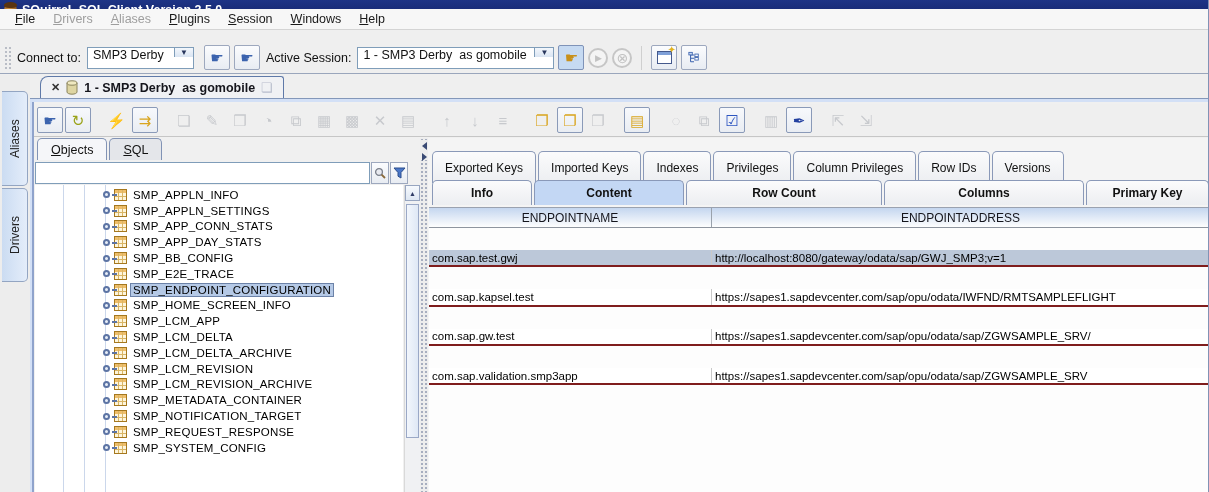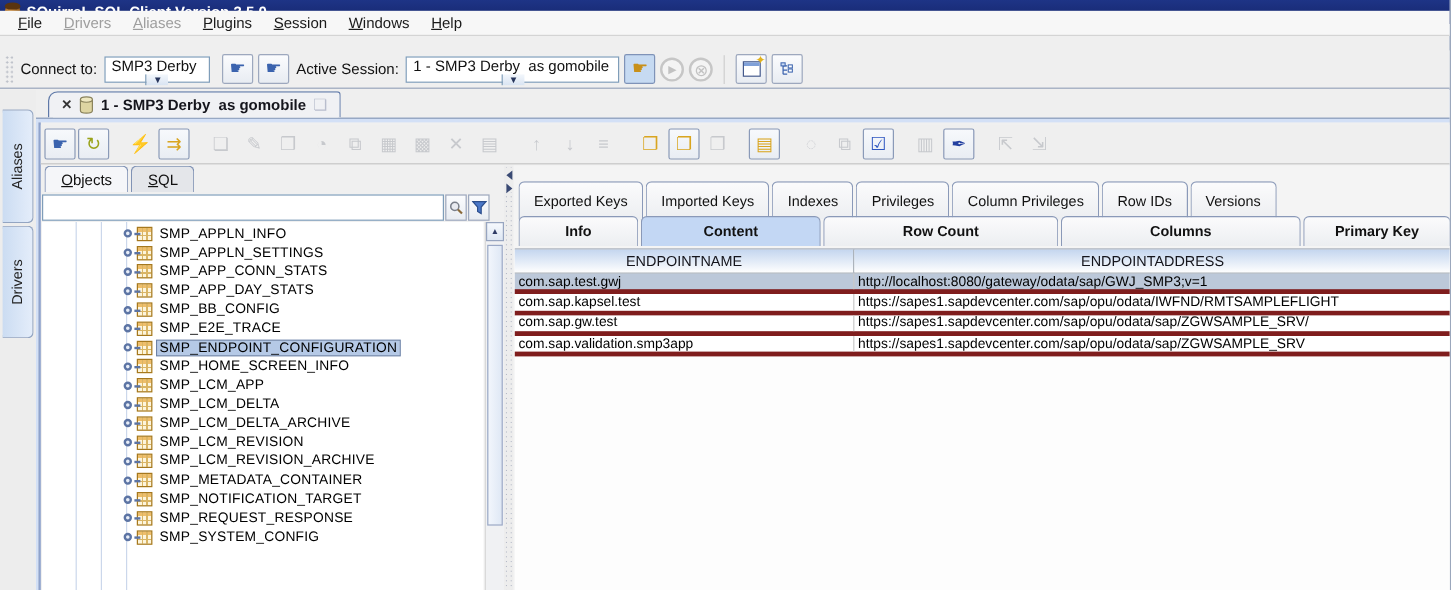--- a/index.html
+++ b/index.html
@@ -27,21 +27,21 @@
   .menu-item::first-letter { text-decoration:underline; }
   .menu-item.disabled { color:#9E9E9E; }
 
   
   .toolbar1 { position:absolute; left:0; top:42px; width:1209px; height:32px;
     background:#EFEFEF; border-bottom:1px solid #9AA6BC; display:flex; align-items:center;
     gap:4px; padding-left:4px; font-size:12.5px; color:#111; }
   .grip { width:7px; height:24px;
     background-image:radial-gradient(#B9BDC6 28%, transparent 30%); background-size:4px 4px; }
   .lbl { padding:0 2px; white-space:nowrap; }
-  .combo { display:inline-flex; height:22px; border:1px solid #7F9DB9; background:#fff; align-items:center;flex-direction:column; }
+  .combo { display:inline-flex; height:22px; border:1px solid #7F9DB9; background:#fff; align-items:flex-start; }
   .combo-val { display:flex; align-items:center; padding:0 5px; font-size:12.5px; white-space:pre; }
   .combo-btn { width:19px; display:flex; align-items:center; justify-content:center;
     background:linear-gradient(#F3F7FC,#D9E4F2); border-left:1px solid #7F9DB9;
     color:#27355C; font-size:8px; }
   .tbtn { display:inline-flex; width:26px; height:25px; align-items:center; justify-content:center;
     border:1px solid #9DA8BE; background:linear-gradient(#FBFCFE,#E8ECF2); border-radius:2px; }
   .tbtn.toggled { background:#C6DAF2; border-color:#7F93B8; }
   .roundbtn { width:20px; height:20px; display:inline-flex; align-items:center; justify-content:center;
     border-radius:50%; border:2px solid #C6C6C6; color:#C2C2C2; font-size:9px; background:#F4F4F4; }
   .sep { width:1px; height:24px; background:#CFCFCF; margin:0 5px; }
@@ -128,21 +128,21 @@
   .rtabs-bot .rtab { height:21px; padding:12px;font-weight:bold; }
   .rtab.selected { background:#C3D7F4; }
   .rtab.fill { flex:1; }
 
   
   .ctable { position:absolute; left:1px; right:0; top:69px; bottom:0; background:#FDFDFD; border-top:1px solid #9AA2B0; }
   .thead { display:flex; height:20px; border-bottom:1px solid #8E959F; }
   .th { display:flex; align-items:center; justify-content:center; font-size:12px; color:#15151C;
     background:linear-gradient(#C4D6EF,#FEFEFE); border-right:1px solid #9AA2AC; }
   .th1 { width:283px; } .th2 { flex:1; border-right:none; }
-  .trow { display:flex; height:17.3px; border-bottom:4px solid #7f1d1d; background:#fff; font-size:11.5px; }
+  .trow { display:flex; height:17.3px; border-bottom:2px solid #7f1d1d; background:#fff; font-size:11.5px;margin-top:22px; }
   .trow.selected { background:#BCC8D9; }
   .td { display:flex; align-items:center; padding:0 3px; overflow:hidden; white-space:nowrap; }
   .td1 { width:283px; border-right:1px solid #C9C9C9; }
   .td2 { flex:1; }
 
   
   .rail { position:absolute; left:0; top:75px; width:30px; height:417px; background:#EDEDED; }
   .vtab { position:absolute; left:2px; width:26px; border:1px solid #93A5C2; border-right:none;
     border-radius:5px 0 0 5px; background:linear-gradient(to right,#E4EDFA,#CBDCF2);
     display:flex; align-items:center; justify-content:center;

